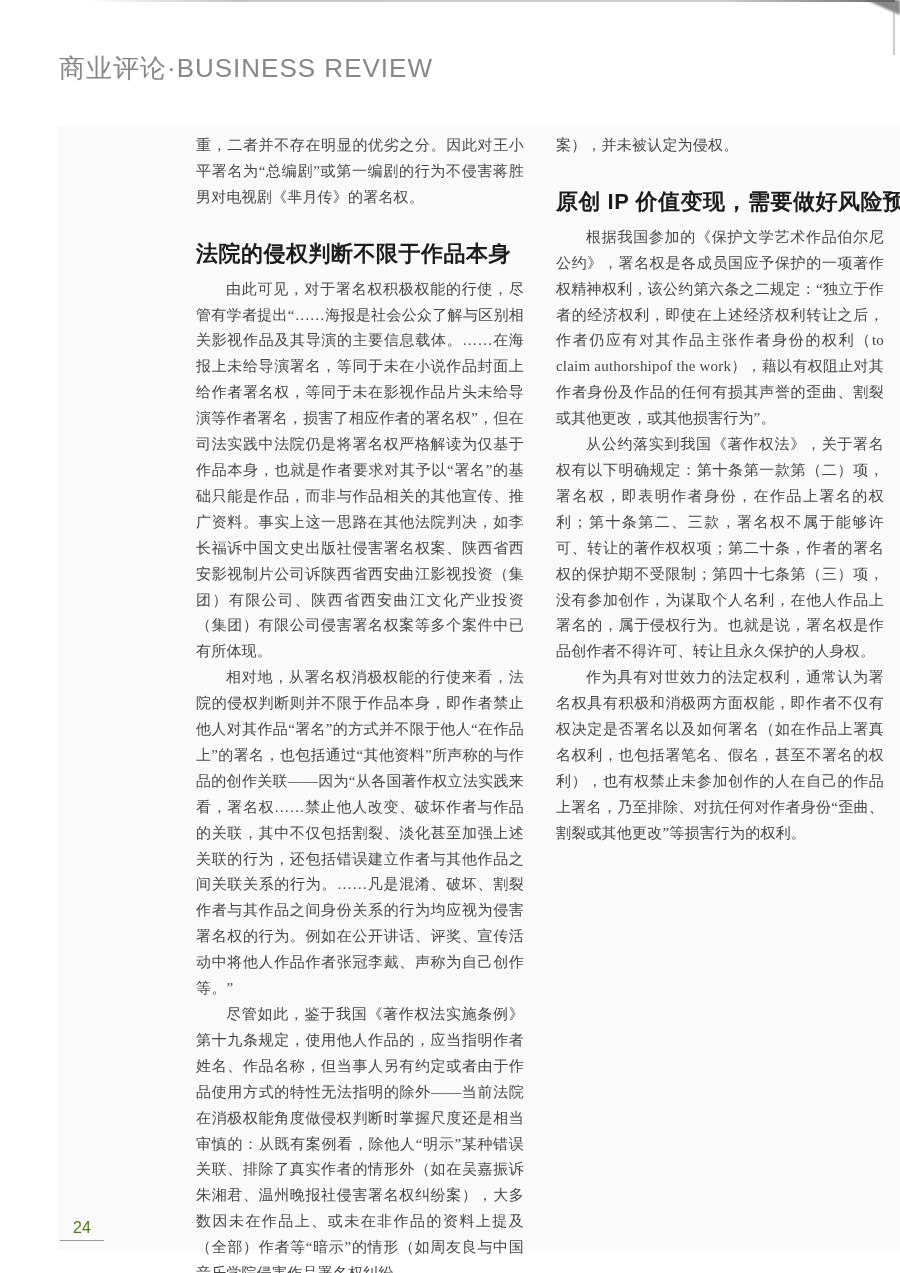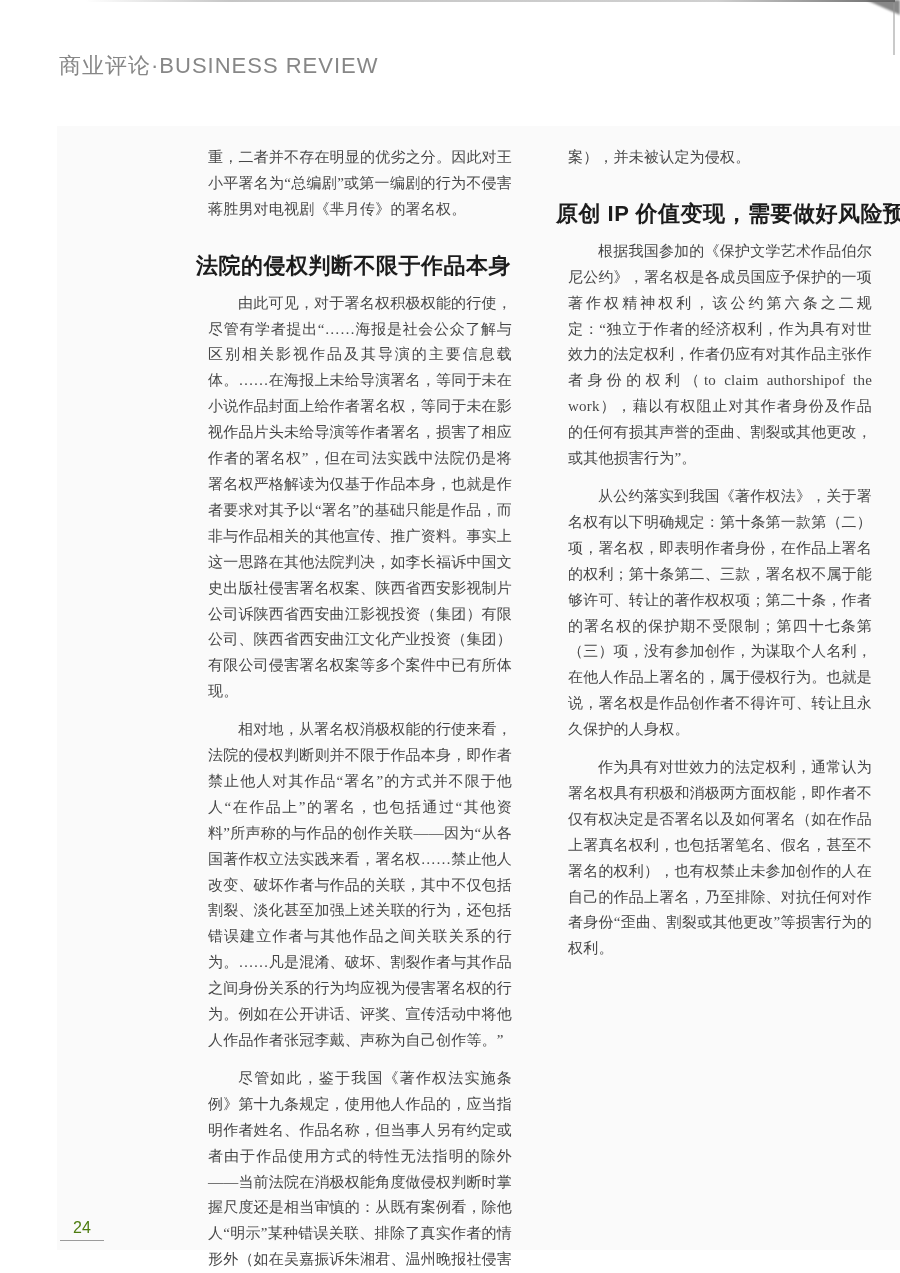--- a/index.html
+++ b/index.html
@@ -33,35 +33,35 @@
     filter: blur(1px);
   }
   .scan-right-edge {
     position: absolute; top: 3px; right: 5px;
     width: 2px; height: 52px;
     background: rgba(150,150,150,0.5);
   }
   .magazine-header {
     position: absolute; left: 59px; top: 51px;
     font-family: "Liberation Sans", "DejaVu Sans", sans-serif;
-    font-size: 22px; font-weight: 400;
+    font-size: 26px; font-weight: 400;
     letter-spacing: 1px;
     color: #878787;
     white-space: nowrap;
   }
   .column {
     position: absolute; top: 133px; width: 328px;
     font-size: 15px; line-height: 25.9px;
     letter-spacing: 0.2px;
     color: #474747;
     text-align: justify;
   }
   .column-left  { left: 196px; }
   .column-right { left: 556px; }
-  p.body-para { margin: 12px; text-indent: 2em; }
+  p.body-para { margin: 0; text-indent: 2em; }
   p.body-para.continuation { text-indent: 0; }
   h2.section-heading {
     font-family: "Liberation Sans", "DejaVu Sans", sans-serif;
     font-size: 22px; font-weight: 700;
     color: #1c1c1c;
     letter-spacing: 0.5px;
     margin: 30px 0 10px 0;
     text-align: left; text-indent: 0;
     white-space: nowrap;
   }
@@ -87,18 +87,18 @@
   <p class="body-para continuation">重，二者并不存在明显的优劣之分。因此对王小平署名为“总编剧”或第一编剧的行为不侵害蒋胜男对电视剧《芈月传》的署名权。</p>
   <h2 class="section-heading">法院的侵权判断不限于作品本身</h2>
   <p class="body-para">由此可见，对于署名权积极权能的行使，尽管有学者提出“……海报是社会公众了解与区别相关影视作品及其导演的主要信息载体。……在海报上未给导演署名，等同于未在小说作品封面上给作者署名权，等同于未在影视作品片头未给导演等作者署名，损害了相应作者的署名权”，但在司法实践中法院仍是将署名权严格解读为仅基于作品本身，也就是作者要求对其予以“署名”的基础只能是作品，而非与作品相关的其他宣传、推广资料。事实上这一思路在其他法院判决，如李长福诉中国文史出版社侵害署名权案、陕西省西安影视制片公司诉陕西省西安曲江影视投资（集团）有限公司、陕西省西安曲江文化产业投资（集团）有限公司侵害署名权案等多个案件中已有所体现。</p>
   <p class="body-para">相对地，从署名权消极权能的行使来看，法院的侵权判断则并不限于作品本身，即作者禁止他人对其作品“署名”的方式并不限于他人“在作品上”的署名，也包括通过“其他资料”所声称的与作品的创作关联——因为“从各国著作权立法实践来看，署名权……禁止他人改变、破坏作者与作品的关联，其中不仅包括割裂、淡化甚至加强上述关联的行为，还包括错误建立作者与其他作品之间关联关系的行为。……凡是混淆、破坏、割裂作者与其作品之间身份关系的行为均应视为侵害署名权的行为。例如在公开讲话、评奖、宣传活动中将他人作品作者张冠李戴、声称为自己创作等。”</p>
   <p class="body-para">尽管如此，鉴于我国《著作权法实施条例》第十九条规定，使用他人作品的，应当指明作者姓名、作品名称，但当事人另有约定或者由于作品使用方式的特性无法指明的除外——当前法院在消极权能角度做侵权判断时掌握尺度还是相当审慎的：从既有案例看，除他人“明示”某种错误关联、排除了真实作者的情形外（如在吴嘉振诉朱湘君、温州晚报社侵害署名权纠纷案），大多数因未在作品上、或未在非作品的资料上提及（全部）作者等“暗示”的情形（如周友良与中国音乐学院侵害作品署名权纠纷</p>
 </div>
 
 <div class="column column-right">
   <p class="body-para continuation">案），并未被认定为侵权。</p>
   <h2 class="section-heading">原创 IP 价值变现，需要做好风险预期</h2>
-  <p class="body-para">根据我国参加的《保护文学艺术作品伯尔尼公约》，署名权是各成员国应予保护的一项著作权精神权利，该公约第六条之二规定：“独立于作者的经济权利，作为具有对世效力的法定权利，作者仍应有对其作品主张作者身份的权利（to claim authorshipof the work），藉以有权阻止对其作者身份及作品的任何有损其声誉的歪曲、割裂或其他更改，或其他损害行为”。</p>
+  <p class="body-para">根据我国参加的《保护文学艺术作品伯尔尼公约》，署名权是各成员国应予保护的一项著作权精神权利，该公约第六条之二规定：“独立于作者的经济权利，即使在上述经济权利转让之后，作者仍应有对其作品主张作者身份的权利（to claim authorshipof the work），藉以有权阻止对其作者身份及作品的任何有损其声誉的歪曲、割裂或其他更改，或其他损害行为”。</p>
   <p class="body-para">从公约落实到我国《著作权法》，关于署名权有以下明确规定：第十条第一款第（二）项，署名权，即表明作者身份，在作品上署名的权利；第十条第二、三款，署名权不属于能够许可、转让的著作权权项；第二十条，作者的署名权的保护期不受限制；第四十七条第（三）项，没有参加创作，为谋取个人名利，在他人作品上署名的，属于侵权行为。也就是说，署名权是作品创作者不得许可、转让且永久保护的人身权。</p>
   <p class="body-para">作为具有对世效力的法定权利，通常认为署名权具有积极和消极两方面权能，即作者不仅有权决定是否署名以及如何署名（如在作品上署真名权利，也包括署笔名、假名，甚至不署名的权利），也有权禁止未参加创作的人在自己的作品上署名，乃至排除、对抗任何对作者身份“歪曲、割裂或其他更改”等损害行为的权利。</p>
 </div>
 
 <div class="page-number">24</div>
 
 </body></html>

